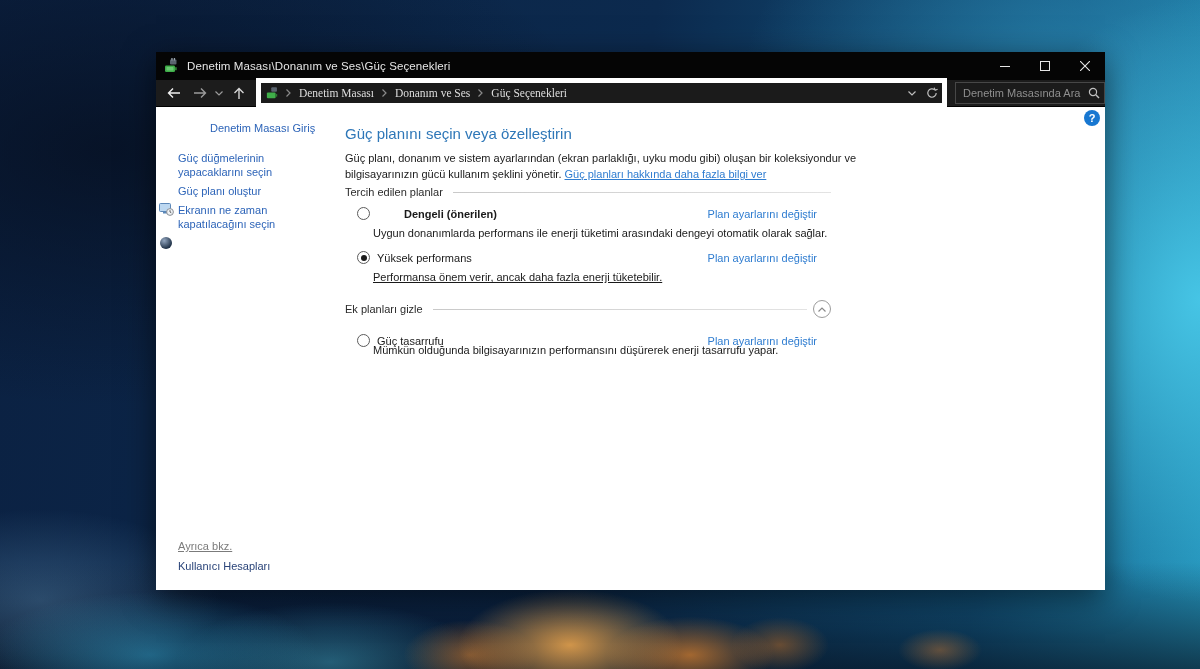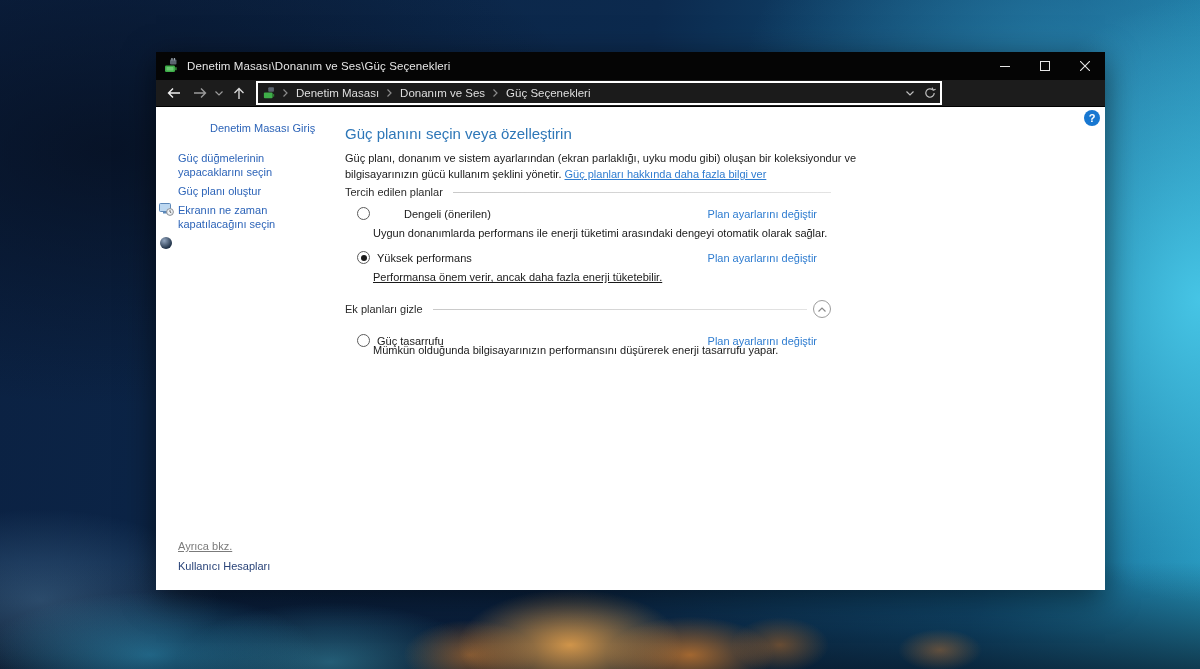--- a/index.html
+++ b/index.html
@@ -37,22 +37,22 @@
   .winbtn{width:40px;height:28px;display:flex;align-items:center;justify-content:center;}
 
   
   .toolbar{position:absolute;left:0;top:28px;right:0;height:26px;background:#1c1c1c;
     display:flex;align-items:center;border-bottom:1px solid #000;}
   .navbtn{height:24px;display:flex;align-items:center;justify-content:center;color:#d6d6d6;}
   .navbtn.back{width:28px;margin-left:4px;font-size:15px;}
   .navbtn.fwd{width:24px;font-size:15px;color:#8f8f8f;}
   .navbtn.recent{width:14px;}
   .navbtn.up{width:26px;font-size:14px;}
-  .addressbox{height:20px;margin-left:4px;width:682px;border:2px solid #ffffff;background:#1b1b1b;
-    display:flex;align-items:center;color:#dfdfdf;font-size:11.5px;}
+  .addressbox{height:20px;margin-left:4px;width:682px;border:5px solid #ffffff;background:#1b1b1b;
+    display:flex;align-items:center;color:#dfdfdf;font-size:11.5px;font-family:Liberation Serif, serif;}
   .addr-icon{margin-left:5px;display:flex;}
   .crumb-sep{margin:0 6px;display:flex;}
   .crumb{white-space:nowrap;padding:2px 2px;}
   .addr-spacer{flex:1;}
   .addr-btn{width:20px;height:18px;display:flex;align-items:center;justify-content:center;color:#bdbdbd;}
   .searchbox{height:20px;margin-left:8px;width:148px;border:1px solid #474747;background:#1b1b1b;
     display:flex;align-items:center;}
   .searchbox input{flex:1;min-width:0;background:transparent;border:none;outline:none;
     color:#cfcfcf;font-size:11px;padding:0 0 0 7px;font-family:inherit;}
   .searchbox input::placeholder{color:#8f8f8f;}
@@ -91,21 +91,21 @@
     background:linear-gradient(to right,#c9c9c9,#e3e3e3);}
   .collapse-btn{width:16px;height:16px;border:1px solid #9c9c9c;border-radius:50%;
     margin-left:6px;display:flex;align-items:center;justify-content:center;}
   .plan-row{position:absolute;left:12px;width:460px;display:flex;align-items:center;}
   .row-1{top:100px;} .row-2{top:144px;} .row-3{top:227px;}
   .radio{width:11px;height:11px;border:1px solid #5c5c5c;border-radius:50%;background:#fff;
     position:relative;flex:none;}
   .radio[data-checked="true"]::after{content:"";position:absolute;left:2.5px;top:2.5px;
     width:6px;height:6px;border-radius:50%;background:#1a1a1a;}
   .plan-name{margin-left:7px;white-space:nowrap;}
-  .plan-name[data-bold="true"]{font-weight:normal;padding-left:27px;}
+  .plan-name[data-bold="true"]{font-weight:bold;padding-left:27px;}
   .row-spacer{flex:1;}
   .plan-link{white-space:nowrap;}
   .plan-desc{position:absolute;left:28px;white-space:nowrap;color:#1a1a1a;line-height:14px;}
   .desc-1{top:119px;} .desc-2{top:163px;text-decoration:underline;} .desc-3{top:236px;}
 </style>
 </head>
 <body>
 
 <div class="screen">
   <div class="wallpaper"></div>
@@ -196,20 +196,29 @@
             </svg>
         </span>
         <span class="addr-btn">
           <svg width="12" height="12" viewBox="0 0 12 12">
               <path d="M10.2 6 A4.2 4.2 0 1 1 8.8 2.9" stroke="#bdbdbd" stroke-width="1.2" fill="none"></path>
               <path d="M8.2 0.6 L9.2 3.2 L11.6 2.2" fill="none" stroke="#bdbdbd" stroke-width="1.1"></path>
             </svg>
         </span>
       </div>
 
+      <div class="searchbox">
+        <input type="text" placeholder="Denetim Masasında Ara" style="">
+        <span class="search-glyph">
+          <svg width="12" height="12" viewBox="0 0 12 12">
+              <circle cx="5" cy="5" r="3.6" fill="none" stroke="#c0c0c0" stroke-width="1.2"></circle>
+              <line x1="7.8" y1="7.8" x2="11" y2="11" stroke="#c0c0c0" stroke-width="1.4"></line>
+            </svg>
+        </span>
+      </div>
     </div>
 
     <div class="content">
       <span class="help-btn">?</span>
 
       <div class="sidebar">
         <div class="side-link side-home">Denetim Masası Giriş</div>
         <div class="side-link task-1">Güç düğmelerinin yapacaklarını seçin</div>
         <div class="side-link task-2">Güç planı oluştur</div>
         <span class="task-icon-a">

